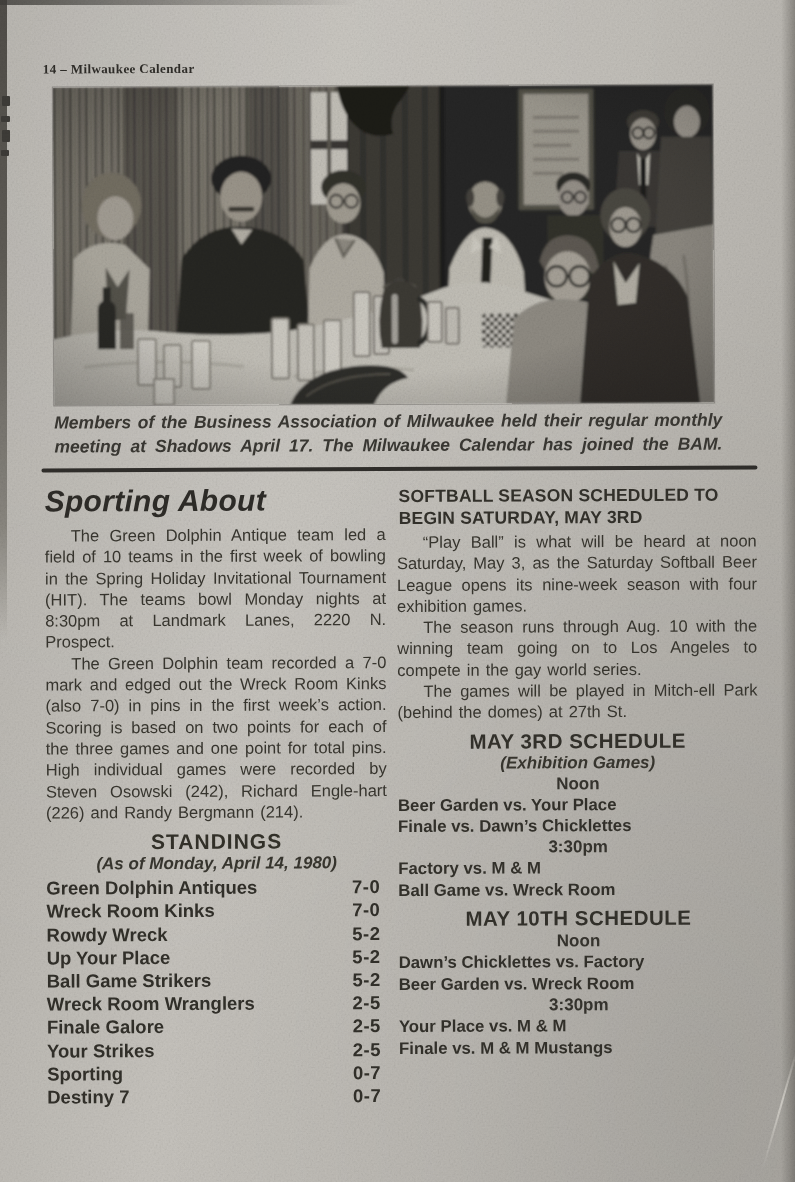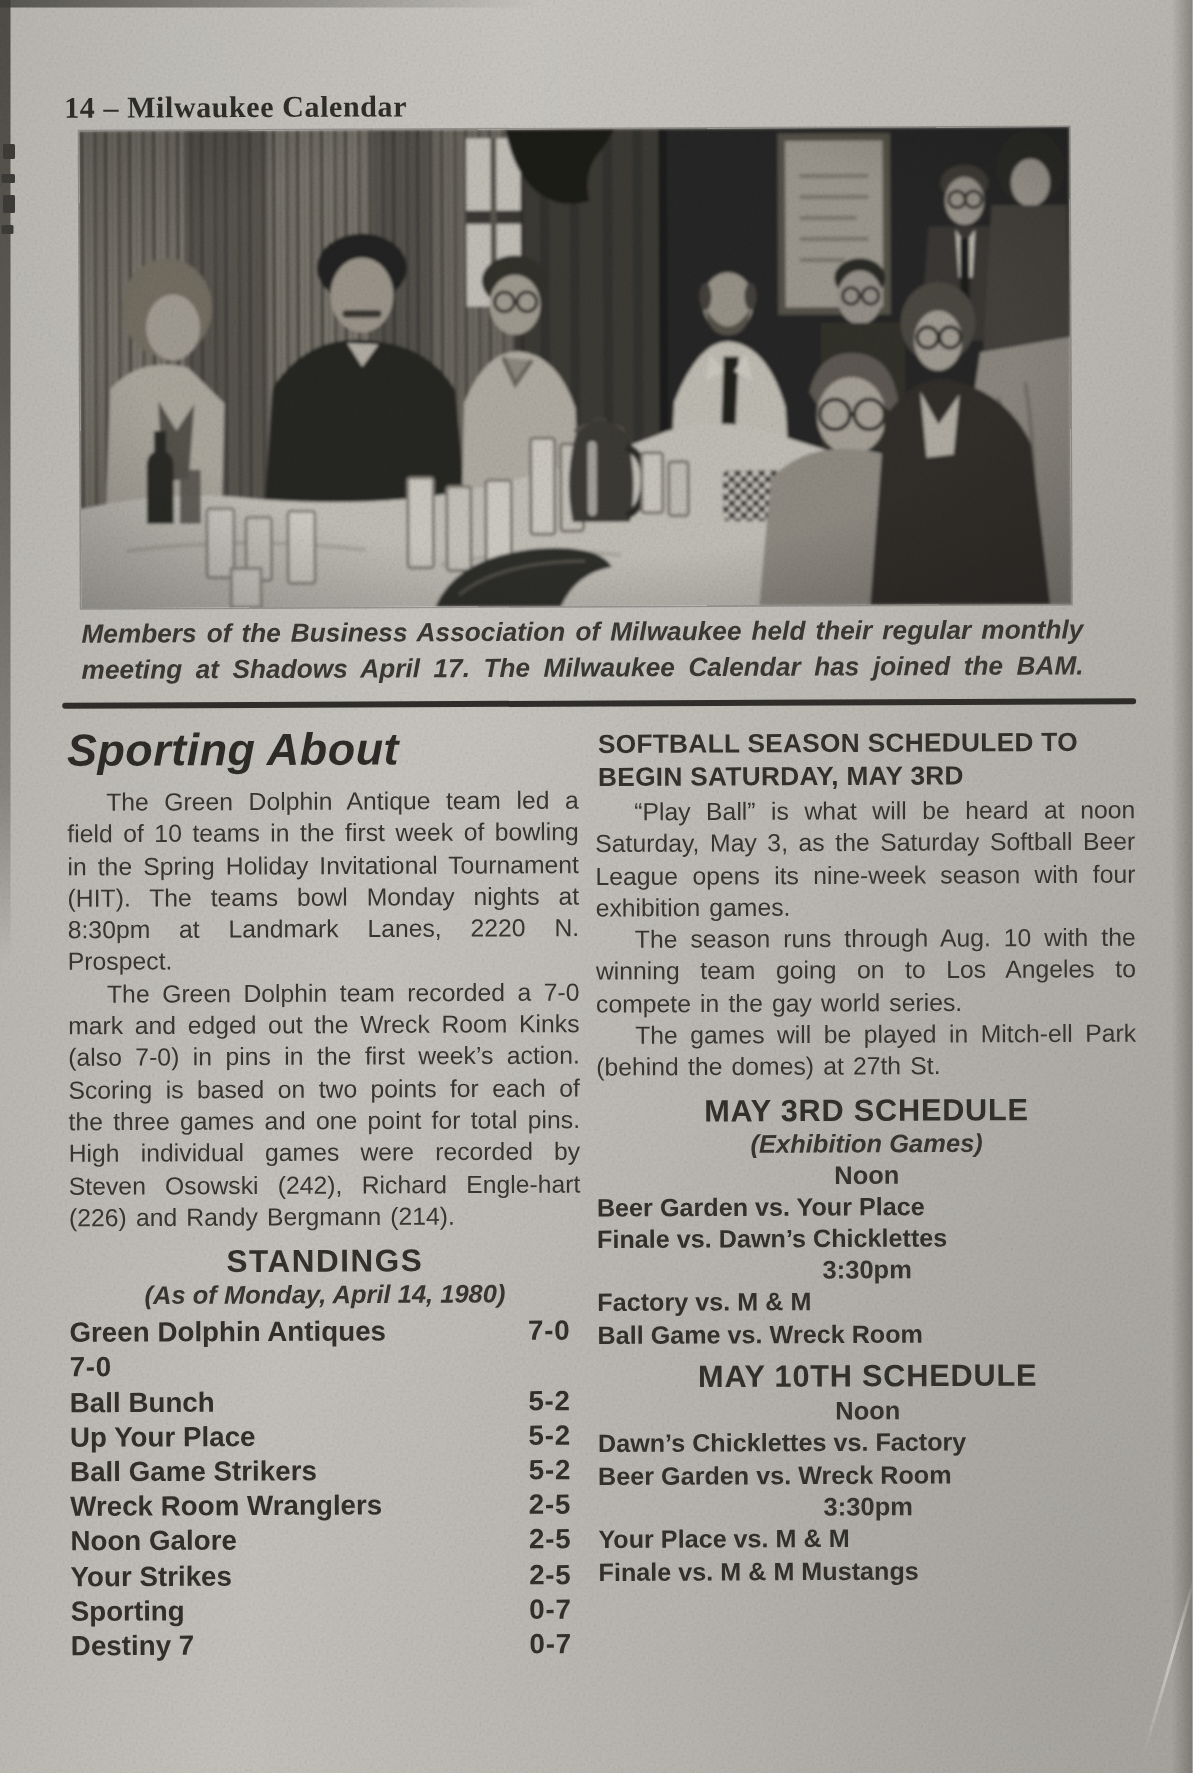--- a/index.html
+++ b/index.html
@@ -28,21 +28,21 @@
   .edge-mark{position:absolute;background:#3e3c38;border-radius:1px;}
   .crease{position:absolute;right:14px;bottom:8px;width:2px;height:130px;
     background:linear-gradient(rgba(0,0,0,0),#dbd8d1 45%,rgba(0,0,0,0));
     transform:rotate(16deg);opacity:0.8;}
 
   .paper-grain{position:absolute;inset:0;mix-blend-mode:multiply;opacity:0.22;pointer-events:none;}
 
   .page-header{
     position:absolute;left:45px;top:60px;
     font-family:"Liberation Serif","DejaVu Serif",serif;
-    font-weight:bold;font-size:20px;letter-spacing:0.4px;color:#2f2d29;
+    font-weight:bold;font-size:13px;letter-spacing:0.4px;color:#2f2d29;
   }
 
   .photo{position:absolute;left:55px;top:86px;width:660px;height:318px;
     box-shadow:0 0 0 1px rgba(60,58,54,0.35);}
   .photo svg{display:block;width:100%;height:100%;}
 
   .caption{
     position:absolute;left:55px;top:410px;width:668px;margin:0;
     font-style:italic;font-weight:bold;font-size:17.5px;line-height:23.5px;
     text-align:justify;text-align-last:justify;color:#3a3833;
@@ -270,40 +270,41 @@
 
       <h3 class="standings-title">STANDINGS</h3>
       <p class="standings-sub">(As of Monday, April 14, 1980)</p>
 
       <div class="standings-table">
         <div class="standings-row">
             <span>Green Dolphin Antiques</span>
             <span class="rec">7-0</span>
           </div>
         <div class="standings-row">
+            <span>Wreck Room Kinks</span>
             <span class="rec">7-0</span>
           </div>
         <div class="standings-row">
-            <span>Ball Bunch</span>
+            <span>Rowdy Wreck</span>
             <span class="rec">5-2</span>
           </div>
         <div class="standings-row">
             <span>Up Your Place</span>
             <span class="rec">5-2</span>
           </div>
         <div class="standings-row">
             <span>Ball Game Strikers</span>
             <span class="rec">5-2</span>
           </div>
         <div class="standings-row">
             <span>Wreck Room Wranglers</span>
             <span class="rec">2-5</span>
           </div>
         <div class="standings-row">
-            <span>Noon Galore</span>
+            <span>Finale Galore</span>
             <span class="rec">2-5</span>
           </div>
         <div class="standings-row">
             <span>Your Strikes</span>
             <span class="rec">2-5</span>
           </div>
         <div class="standings-row">
             <span>Sporting</span>
             <span class="rec">0-7</span>
           </div>

